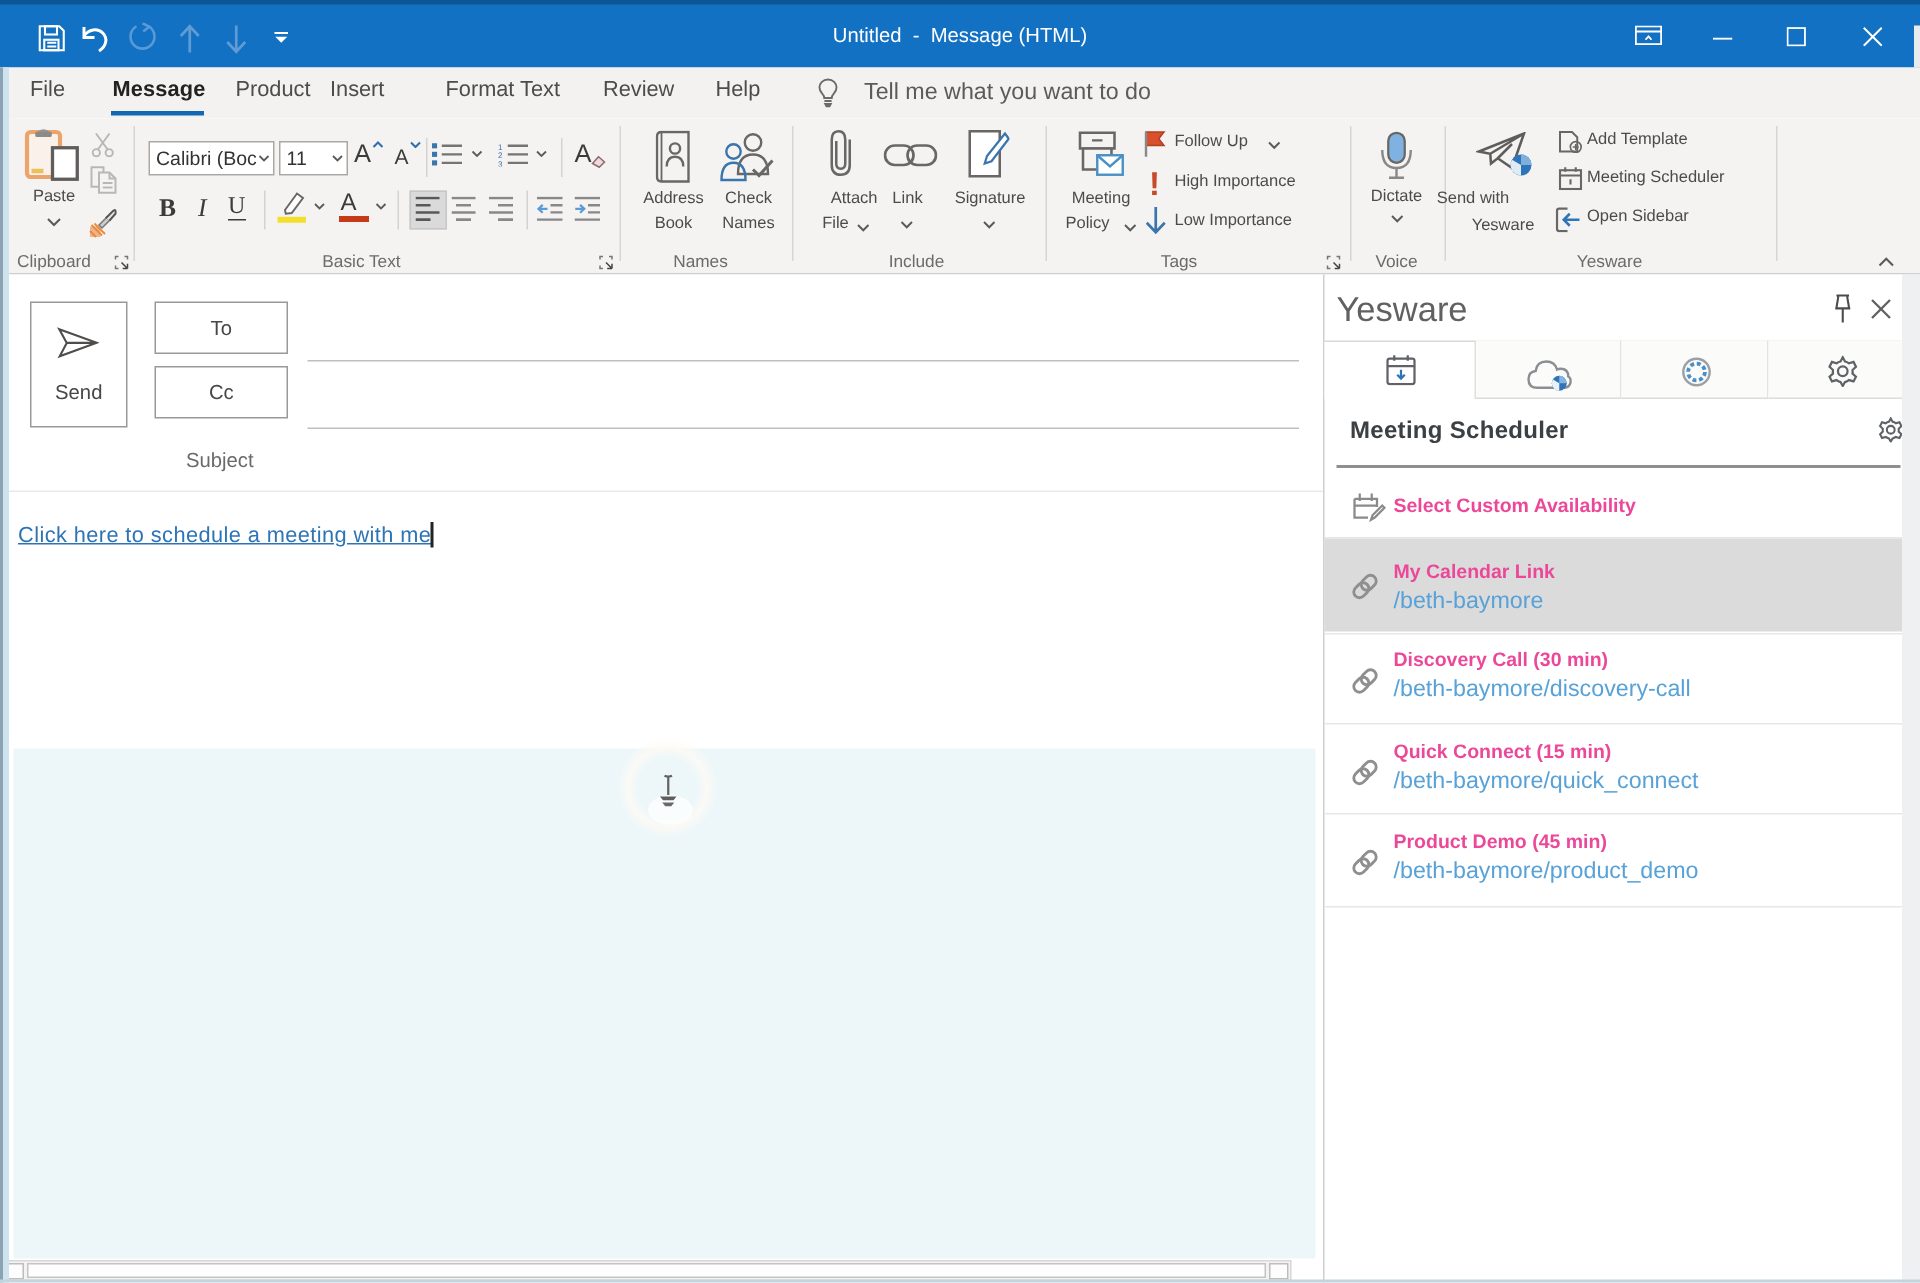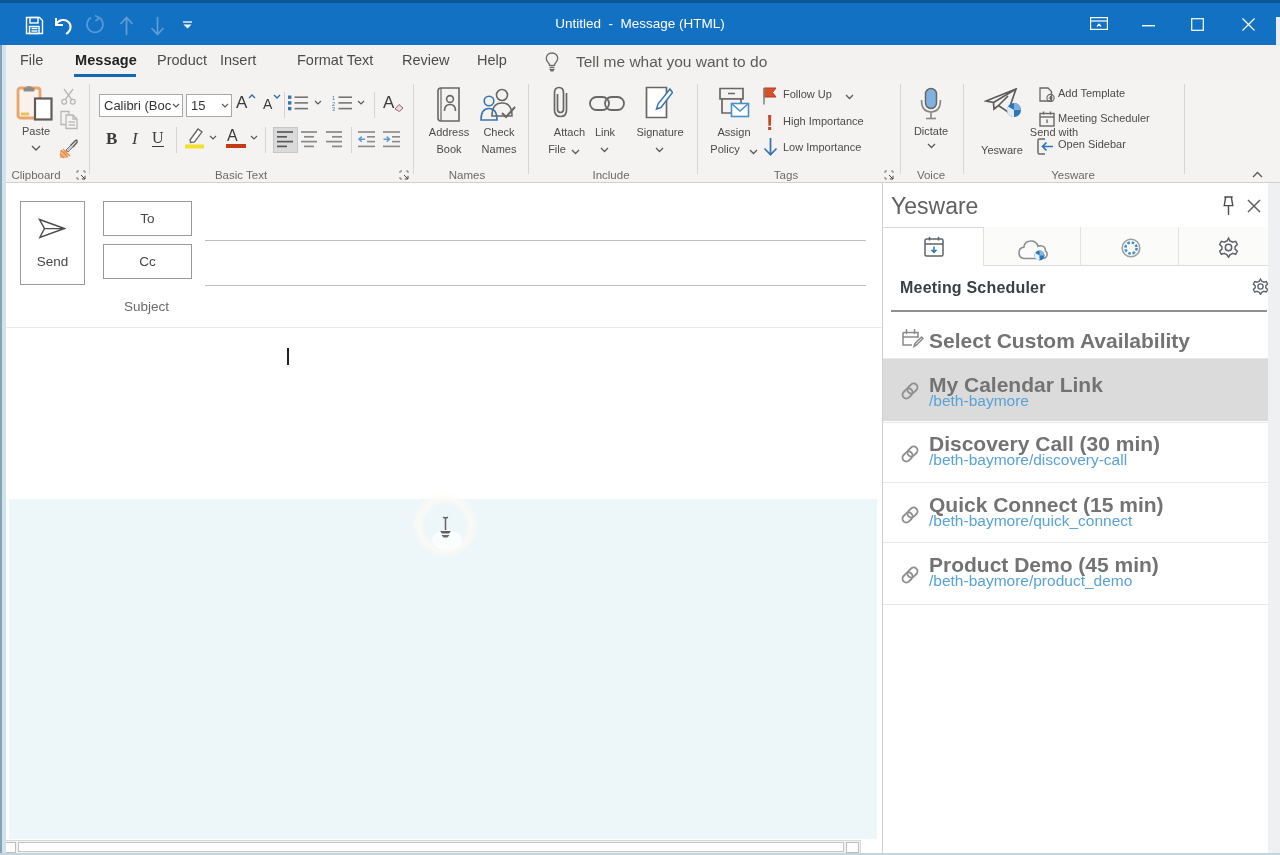--- a/index.html
+++ b/index.html
@@ -30,21 +30,21 @@
 .fieldline { position:absolute; left:205px; width:661px; height:1px; background:#bfbfbf; }
 
 
 #hscroll { position:absolute; left:0; top:657px; width:861px; height:14px; background:#f3f3f3; border:1px solid #d8d8d8; }
 #hthumb { position:absolute; left:17px; top:1px; width:826px; height:10px; background:#fefefe; border:1px solid #c4c4c4; }
 .sarrow { position:absolute; top:3px; width:0; height:0; }
 
 
 #sidebar { position:absolute; top:183px; left:882px; width:386px; height:672px; background:#fff; border-left:1px solid #cfcfcf; }
 .tab { position:absolute; top:44px; height:39px; background:#fbfbfa; border-bottom:1px solid #dcdcdc; border-right:1px solid #e3e3e3; }
-.srow-t { position:absolute; font-size:21px; font-weight:bold; color:#737373; white-space:nowrap; }
+.srow-t { position:absolute; font-size:13px; font-weight:bold; color:#ec4899; white-space:nowrap; }
 .srow-l { position:absolute; font-size:15.5px; color:#58a2d7; white-space:nowrap; }
 .sep { position:absolute; left:0; width:386px; height:1px; background:#e7e7e7; }
 
 
 #sliver { position:absolute; top:183px; left:1268px; width:12px; height:672px; background:#eef0f1; }
 </style>
 </head>
 <body>
 
 <div id="titlebar">
@@ -169,21 +169,21 @@
   <div class="abs" style="left:265px;top:48px;width:1px;height:26px;background:#d5d3d1"></div>
   <div class="abs" style="left:351px;top:48px;width:1px;height:26px;background:#d5d3d1"></div>
 
   <div class="abs" style="left:99px;top:15px;width:84px;height:23px;background:#fff;border:1px solid #aaa8a6"></div>
   <div class="abs" style="left:104px;top:19px;font-size:13px;color:#333">Calibri (Bo<span style="letter-spacing:-2px">c</span></div>
   <svg class="abs" style="left:172px;top:24px" width="8" height="5" viewBox="0 0 8 5" fill="none" stroke="#5a5a5a" stroke-width="1.2">
       <path d="M1 1 L4 4 L7 1"></path>
     </svg>
 
   <div class="abs" style="left:186px;top:15px;width:46px;height:23px;background:#fff;border:1px solid #aaa8a6"></div>
-  <div class="abs" style="left:191px;top:19px;font-size:13px;color:#333">15</div>
+  <div class="abs" style="left:191px;top:19px;font-size:13px;color:#333">11</div>
   <svg class="abs" style="left:221px;top:24px" width="8" height="5" viewBox="0 0 8 5" fill="none" stroke="#5a5a5a" stroke-width="1.2">
       <path d="M1 1 L4 4 L7 1"></path>
     </svg>
 
   <div class="abs" style="left:236px;top:14px;font-size:17px;color:#3b3b3b">A</div>
   <svg class="abs" style="left:248px;top:15px" width="8" height="5" viewBox="0 0 8 5" fill="none" stroke="#2f6fad" stroke-width="1.4">
       <path d="M1 4 L4 1 L7 4"></path>
     </svg>
 
   <div class="abs" style="left:263px;top:17px;font-size:14px;color:#3b3b3b">A</div>
@@ -350,21 +350,21 @@
   <div class="grplabel" style="left:551px">Include</div>
   <div class="vdiv" style="left:697px"></div>
 
   <svg class="abs" style="left:718px;top:8px" width="32" height="32" viewBox="0 0 32 32">
     <path d="M2 1.5 H25 V12 H2 z" fill="#f4f3f2" stroke="#696765" stroke-width="1.7"></path>
     <path d="M4 12 H23 V26 H4 z" fill="#f4f3f2" stroke="#696765" stroke-width="1.7"></path>
     <line x1="10" y1="6.5" x2="17" y2="6.5" stroke="#696765" stroke-width="1.5"></line>
     <rect x="13.5" y="16.5" width="17" height="13" fill="#fff" stroke="#4a90c4" stroke-width="1.6"></rect>
     <path d="M13.5 16.5 L22 24 L30.5 16.5" fill="none" stroke="#4a90c4" stroke-width="1.6"></path>
   </svg>
-  <div class="rtxt2" style="left:709px;top:47px;width:50px;text-align:center">Assign</div>
+  <div class="rtxt2" style="left:709px;top:47px;width:50px;text-align:center">Meeting</div>
   <div class="rtxt2" style="left:700px;top:64px;width:50px;text-align:center">Policy</div>
   <svg class="abs" style="left:749px;top:70px" width="9" height="6" viewBox="0 0 9 6" fill="none" stroke="#5a5a5a" stroke-width="1.3">
       <path d="M1 1 L4.5 4.5 L8 1"></path>
     </svg>
 
   <svg class="abs" style="left:762px;top:8px" width="16" height="18" viewBox="0 0 16 18">
     <path d="M2 1 H14 L10.5 5.5 L14 10 H2 z" fill="#d9502c" stroke="#b0401f" stroke-width="1"></path>
     <line x1="2" y1="1" x2="2" y2="17.5" stroke="#8a8886" stroke-width="1.6"></line>
   </svg>
   <div class="rtxt2" style="left:783px;top:9px">Follow Up</div>
@@ -398,21 +398,21 @@
     </svg>
   <div class="grplabel" style="left:871px">Voice</div>
   <div class="vdiv" style="left:963px"></div>
 
   <svg class="abs" style="left:984px;top:9px" width="40" height="30" viewBox="0 0 40 30">
     <path d="M2 13 L32 1 L24 24 L14.5 17.5 L10 21 L9.5 14.5 z M9.5 14.5 L32 1 M14.5 17.5 L24 8" fill="none" stroke="#5f5d5b" stroke-width="1.7"></path>
     <circle cx="30" cy="22" r="7" fill="#2e74b8"></circle>
     <path d="M30 15 A7 7 0 0 1 37 22 L30 22 z" fill="#7fb0dc"></path>
     <path d="M30 29 A7 7 0 0 1 24 18.5 L30 22 z" fill="#fff" opacity="0.85"></path>
   </svg>
-  <div class="rtxt2" style="left:1024px;top:47px;width:60px;text-align:center">Send with</div>
+  <div class="rtxt2" style="left:952px;top:47px;width:60px;text-align:center">Send with</div>
   <div class="rtxt2" style="left:972px;top:65px;width:60px;text-align:center">Yesware</div>
 
   <svg class="abs" style="left:1039px;top:8px" width="16" height="15" viewBox="0 0 16 15" fill="none" stroke="#696765" stroke-width="1.3">
     <path d="M1 1 H9 L12.5 4.5 V14 H1 z"></path>
     <circle cx="11.5" cy="11" r="3.6" stroke-width="1.1"></circle>
     <path d="M11.5 9 V13 M9.5 11 H13.5" stroke-width="1.1"></path>
   </svg>
   <div class="rtxt2" style="left:1058px;top:8px">Add Template</div>
 
   <svg class="abs" style="left:1039px;top:32px" width="16" height="16" viewBox="0 0 16 16" fill="none" stroke="#696765" stroke-width="1.4">
@@ -456,20 +456,21 @@
   </svg>
   <div class="abs" style="left:20px;top:71px;width:65px;text-align:center;font-size:13.5px;color:#474747">Send</div>
 
   <div class="tocc" style="top:18px">To</div>
   <div class="tocc" style="top:61px">Cc</div>
   <div class="fieldline" style="top:57px"></div>
   <div class="fieldline" style="top:102px"></div>
   <div class="abs" style="left:124px;top:116px;font-size:13.5px;color:#6a6a6a">Subject</div>
   <div class="abs" style="left:0;top:144px;width:882px;height:1px;background:#eaeaea"></div>
 
+  <div class="abs" style="left:12px;top:166px;font-size:14.5px;letter-spacing:.28px;color:#2e74b5;text-decoration:underline">Click here to schedule a meeting with me</div>
   <div class="abs" style="left:287px;top:165px;width:1.5px;height:17px;background:#222"></div>
 
   <div id="hscroll">
     <div id="hthumb"></div>
     <div class="abs" style="left:2px;top:1px;width:13px;height:11px;background:#fdfdfd;border:1px solid #bdbdbd"></div>
     <div class="abs" style="left:845px;top:1px;width:13px;height:11px;background:#fdfdfd;border:1px solid #bdbdbd"></div>
     <svg class="sarrow" style="left:5px;top:3px" width="6" height="8" viewBox="0 0 6 8">
         <path d="M5.5 0.5 L1 4 L5.5 7.5 z" fill="#4f4f4f"></path>
       </svg>
     <svg class="sarrow" style="left:848px;top:3px" width="6" height="8" viewBox="0 0 6 8">

